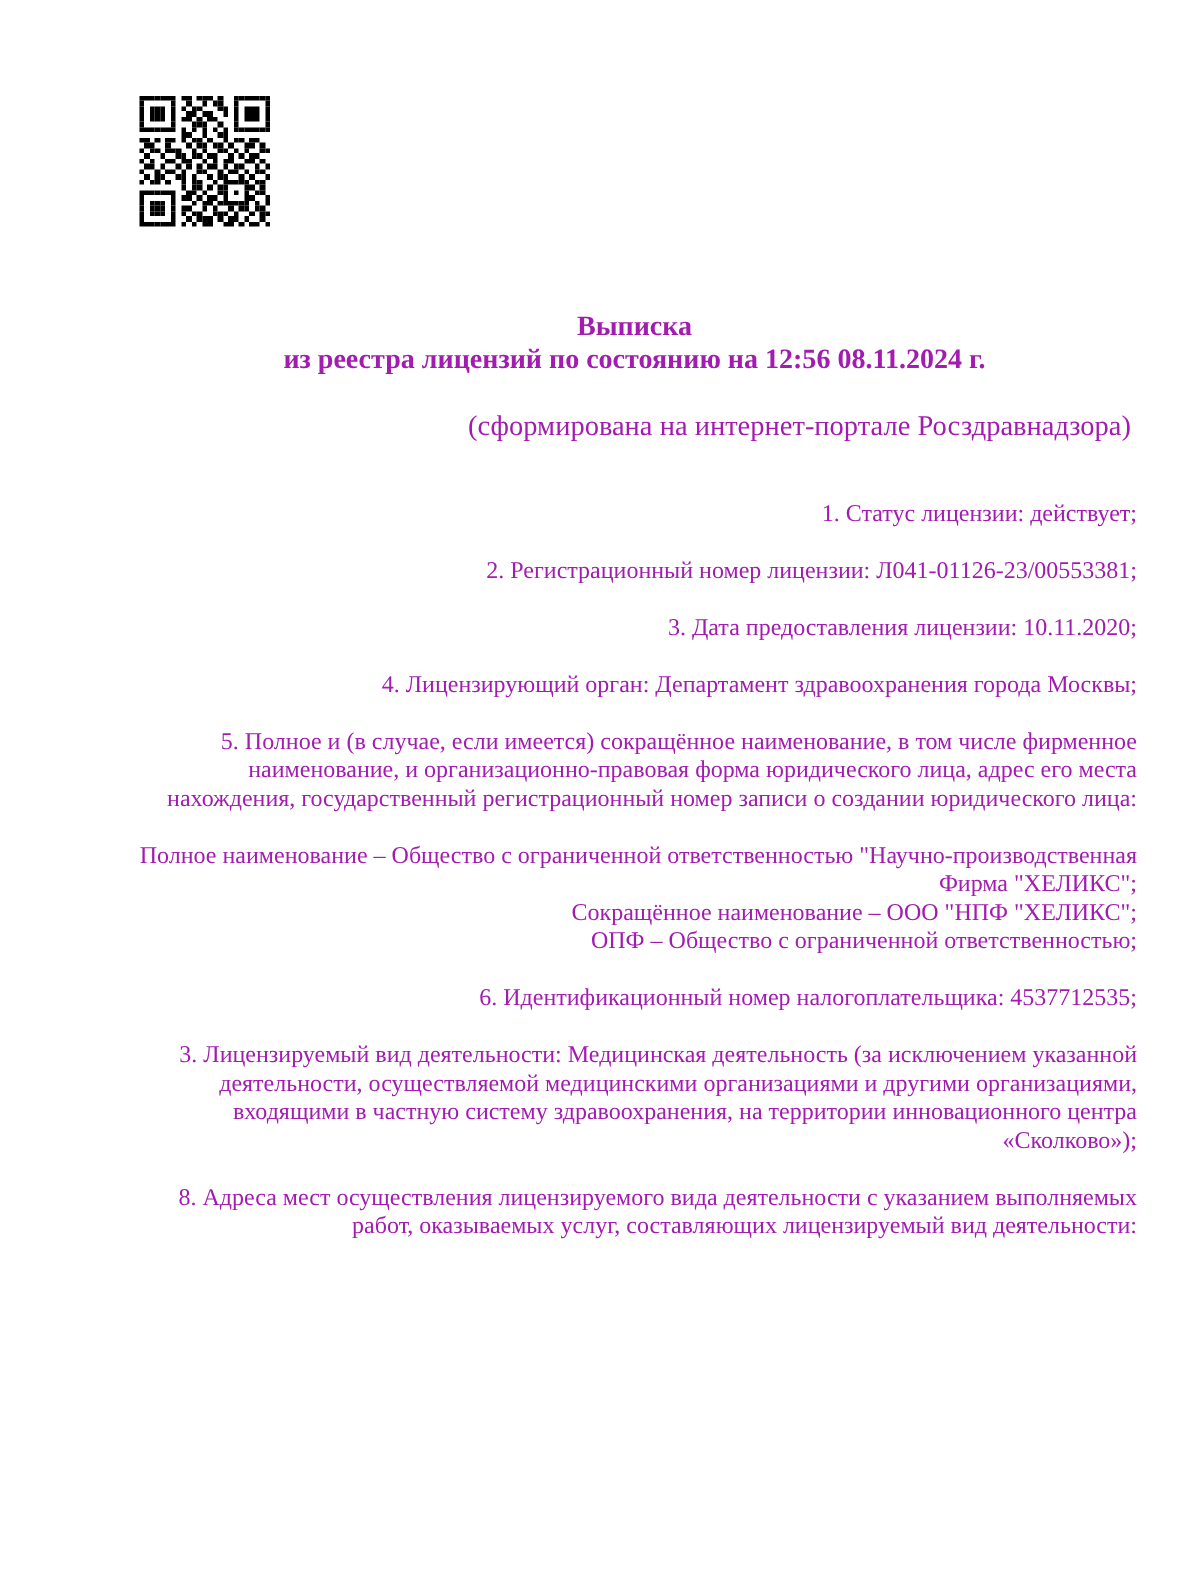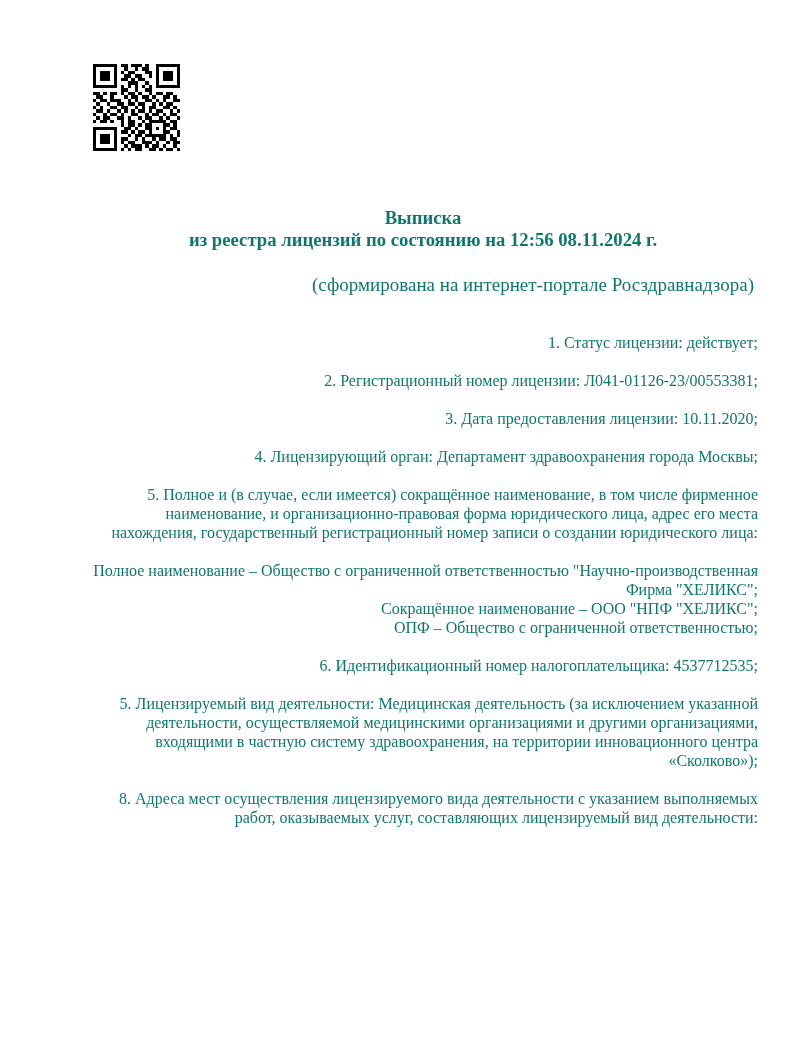--- a/index.html
+++ b/index.html
@@ -7,21 +7,21 @@
     width: 790px;
     height: 1054px;
     background: #ffffff;
     font-family: "Liberation Serif", serif;
   }
   .page {
     position: relative;
     width: 790px;
     height: 1054px;
     background: #ffffff;
-    color: #0f766e;
+    color: #a21caf;
     overflow: hidden;
   }
   .qr {
     position: absolute;
     left: 93px;
     top: 64px;
     width: 87px;
     height: 87px;
     display: grid;
     grid-template-columns: repeat(25, 1fr);
@@ -704,17 +704,17 @@
     <p>2. Регистрационный номер лицензии: Л041-01126-23/00553381;</p>
     <p>3. Дата предоставления лицензии: 10.11.2020;</p>
     <p>4. Лицензирующий орган: Департамент здравоохранения города Москвы;</p>
     <p>5. Полное и (в случае, если имеется) сокращённое наименование, в том числе фирменное наименование, и организационно-правовая форма юридического лица, адрес его места нахождения, государственный регистрационный номер записи о создании юридического лица:</p>
     <p>
       <span class="org-line">Полное наименование – Общество с ограниченной ответственностью "Научно-производственная Фирма "ХЕЛИКС";</span>
       <span class="org-line">Сокращённое наименование – ООО "НПФ "ХЕЛИКС";</span>
       <span class="org-line">ОПФ – Общество с ограниченной ответственностью;</span>
     </p>
     <p>6. Идентификационный номер налогоплательщика: 4537712535;</p>
-    <p>5. Лицензируемый вид деятельности: Медицинская деятельность (за исключением указанной деятельности, осуществляемой медицинскими организациями и другими организациями, входящими в частную систему здравоохранения, на территории инновационного центра «Сколково»);</p>
+    <p>3. Лицензируемый вид деятельности: Медицинская деятельность (за исключением указанной деятельности, осуществляемой медицинскими организациями и другими организациями, входящими в частную систему здравоохранения, на территории инновационного центра «Сколково»);</p>
     <p>8. Адреса мест осуществления лицензируемого вида деятельности с указанием выполняемых работ, оказываемых услуг, составляющих лицензируемый вид деятельности:</p>
   </div>
 
 </div>
 
 </body></html>

